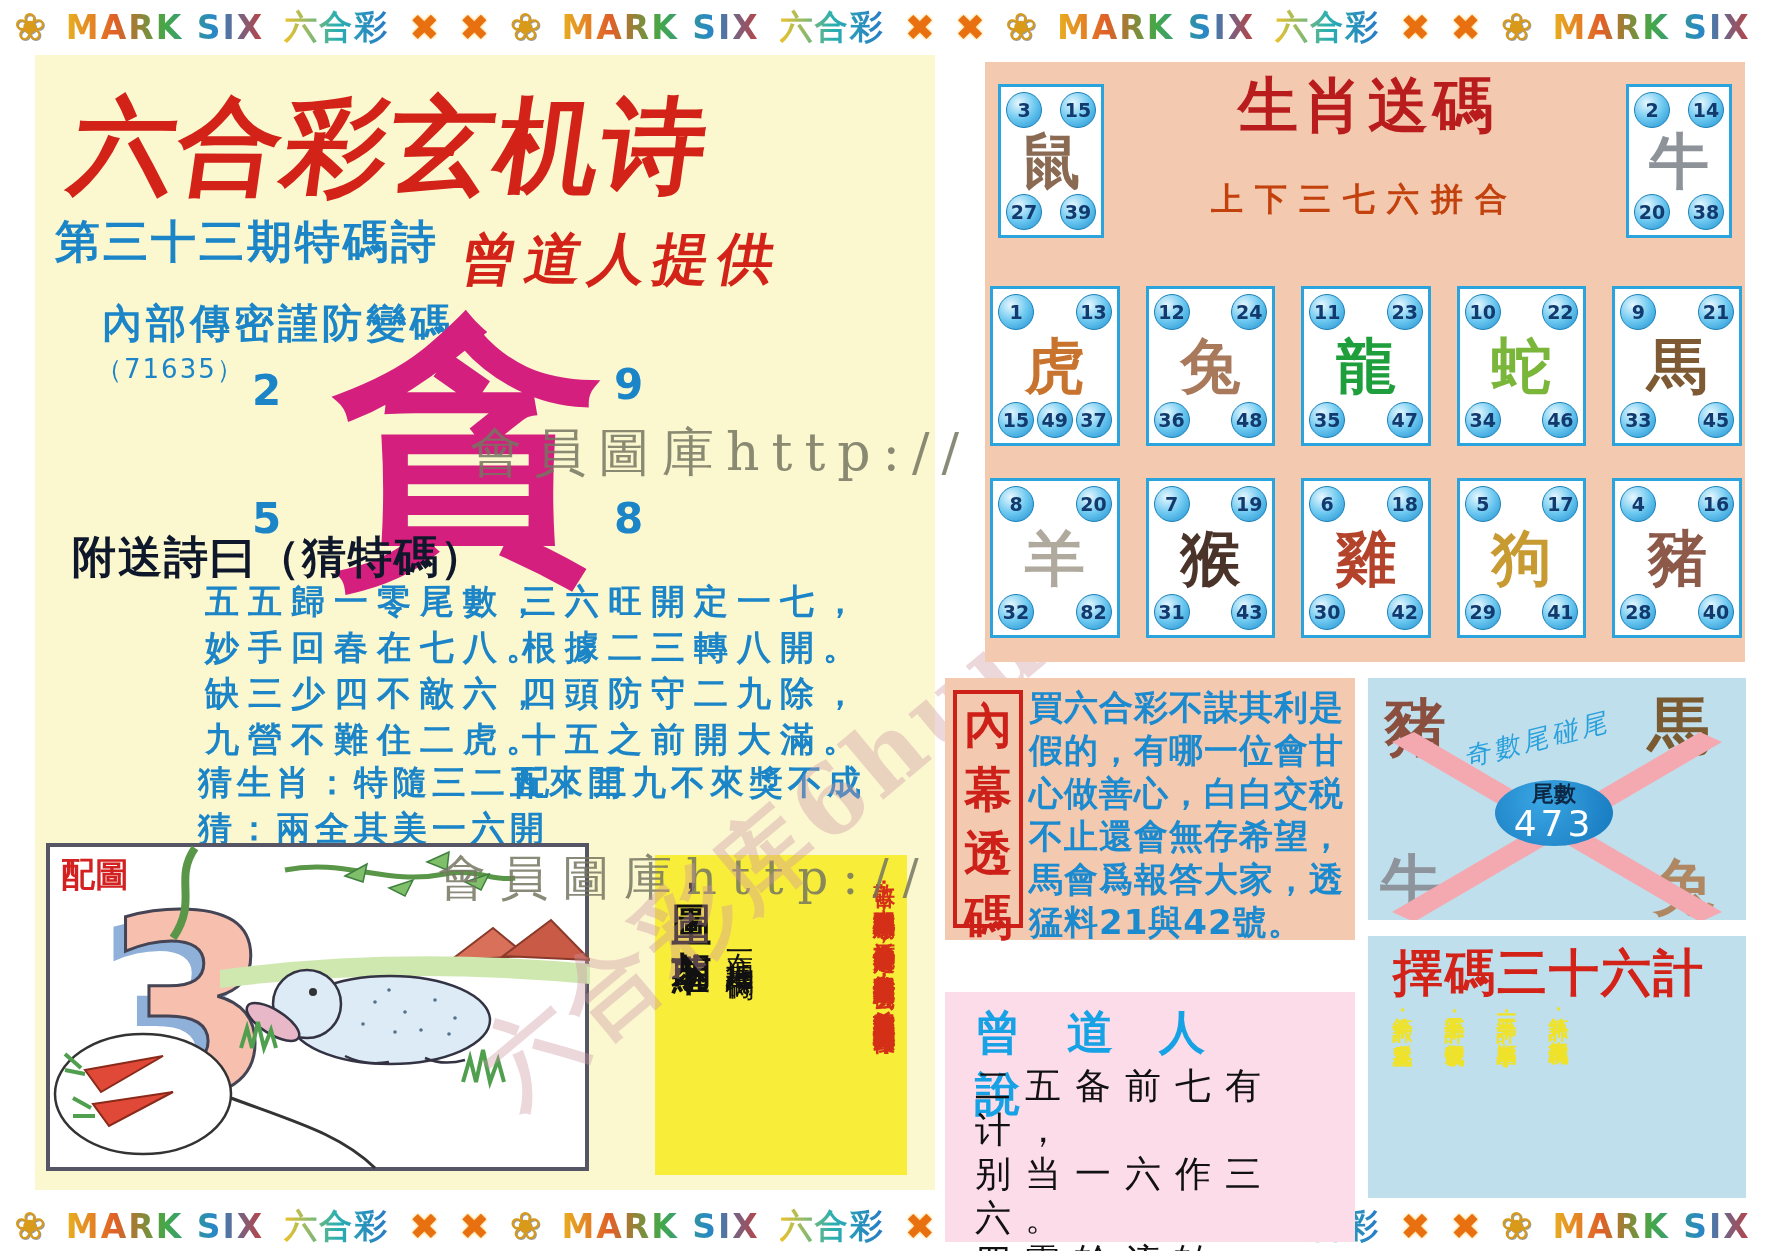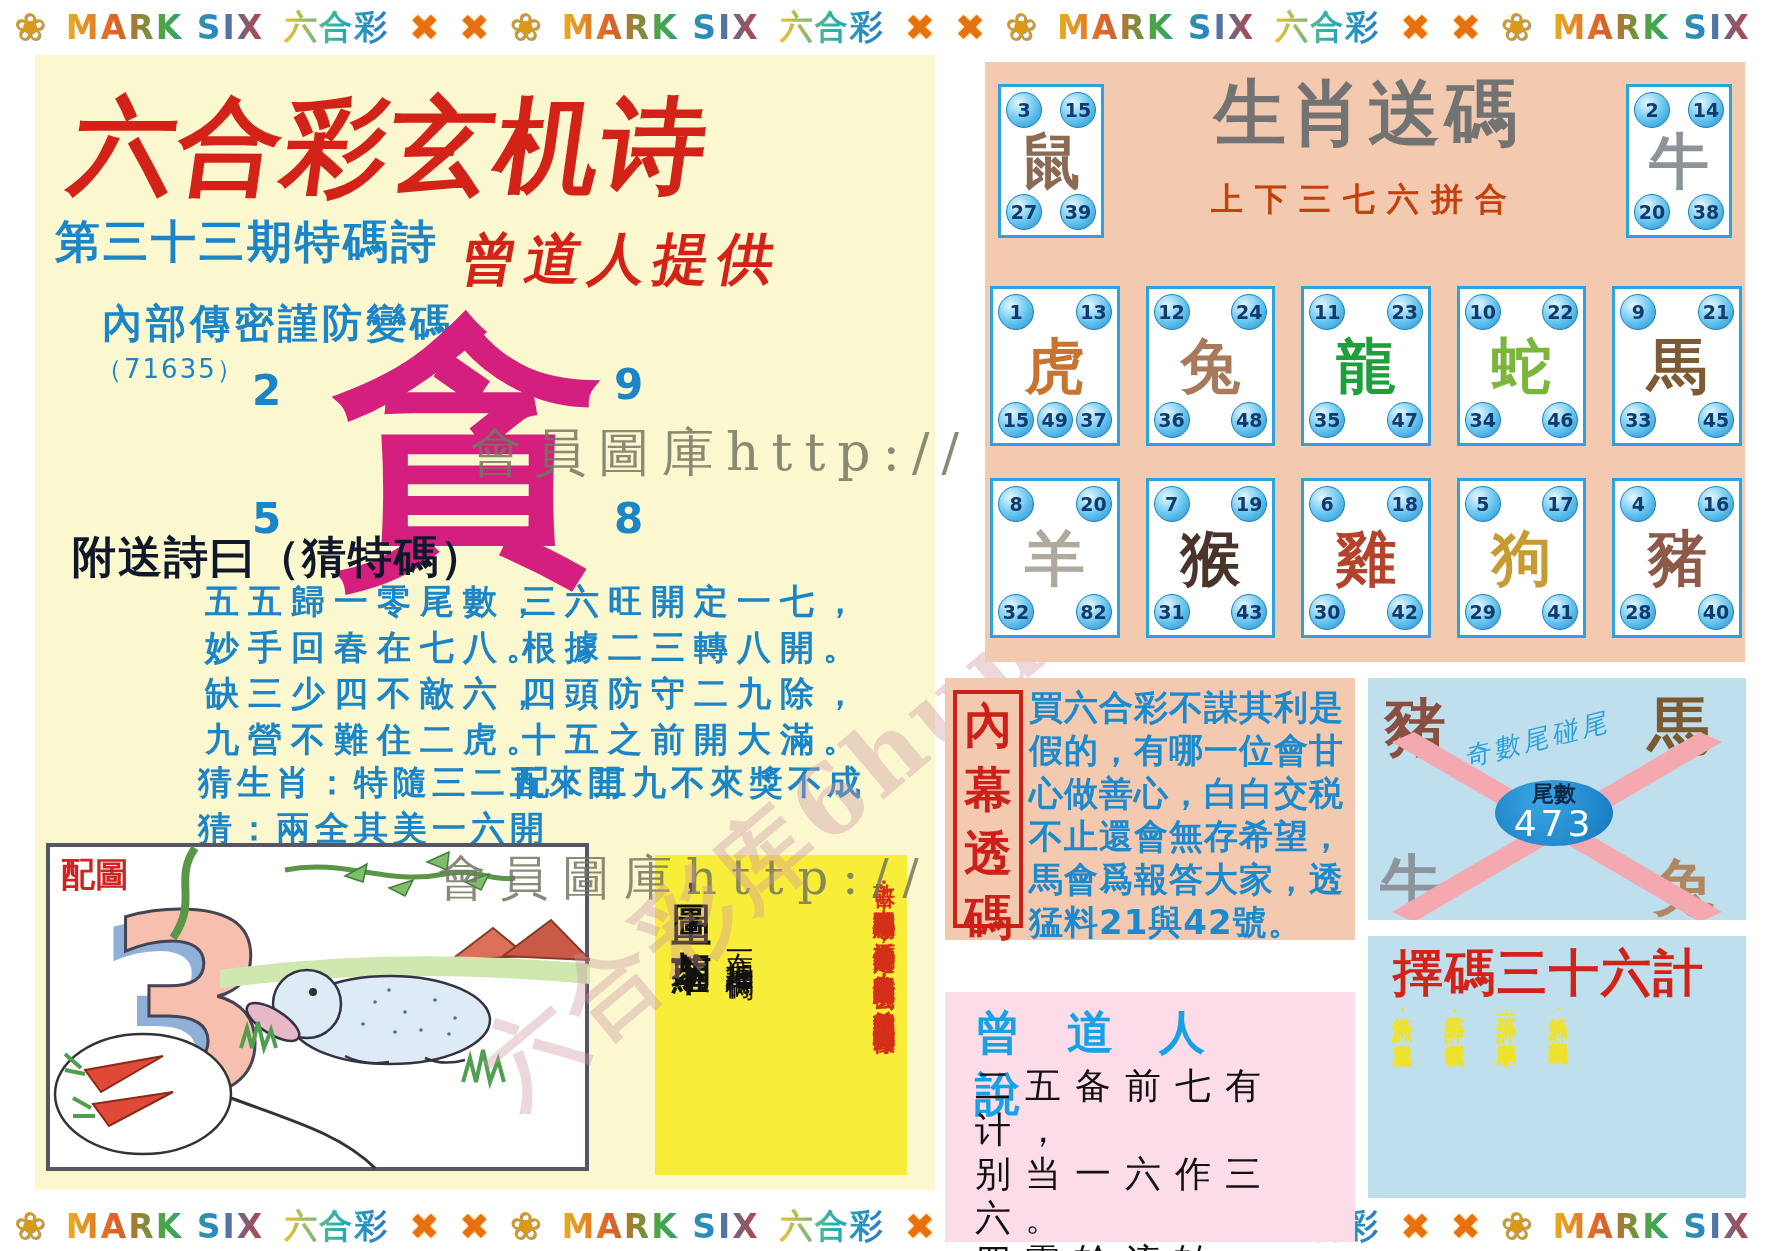--- a/index.html
+++ b/index.html
@@ -60,22 +60,22 @@
   #wm1{left:470px;top:418px;font-size:52px;letter-spacing:12px;}
   #wm2{left:1288px;top:390px;font-size:40px;}
   #wm3{left:438px;top:846px;font-size:48px;letter-spacing:14px;}
   #wm4{left:1096px;top:446px;font-size:38px;font-weight:700;}
   #wm5{left:1118px;top:850px;font-size:44px;font-weight:700;}
   #wm-diag{left:455px;top:1035px;font-size:95px;font-weight:700;transform:rotate(-40deg);
            transform-origin:0 0;color:rgba(205,150,160,0.38);letter-spacing:6px;}
 
   
   .panel-salmon{left:985px;top:62px;width:760px;height:600px;background:#f3c9b0;}
-  .z-title{left:1118px;top:66px;width:500px;text-align:center;font-size:72px;font-weight:900;
-           color:#737373;letter-spacing:5px;}
+  .z-title{left:1118px;top:66px;width:500px;text-align:center;font-size:60px;font-weight:900;
+           color:#b91c1c;letter-spacing:5px;}
   .z-sub{position:absolute;left:1080px;width:570px;text-align:center;font-size:32px;font-weight:700;
          color:#c2410c;letter-spacing:12px;font-family:"DejaVu Serif","Liberation Serif",serif;}
   #z-sub1{top:178px;} #z-sub2{top:224px;}
   .z-slot{position:absolute;width:106px;height:154px;}
   #slot-rat{left:998px;top:84px;} #slot-ox{left:1626px;top:84px;}
   .z-row5{position:absolute;left:990px;width:752px;display:flex;gap:26px;}
   #zodiac-row2{top:286px;} #zodiac-row3{top:478px;}
   .zcard{background:#fff;border:3px solid #2ba3dc;width:130px;height:160px;box-sizing:border-box;
          display:flex;flex-direction:column;justify-content:space-between;padding:5px;}
   .zcard.small{width:106px;height:154px;}

